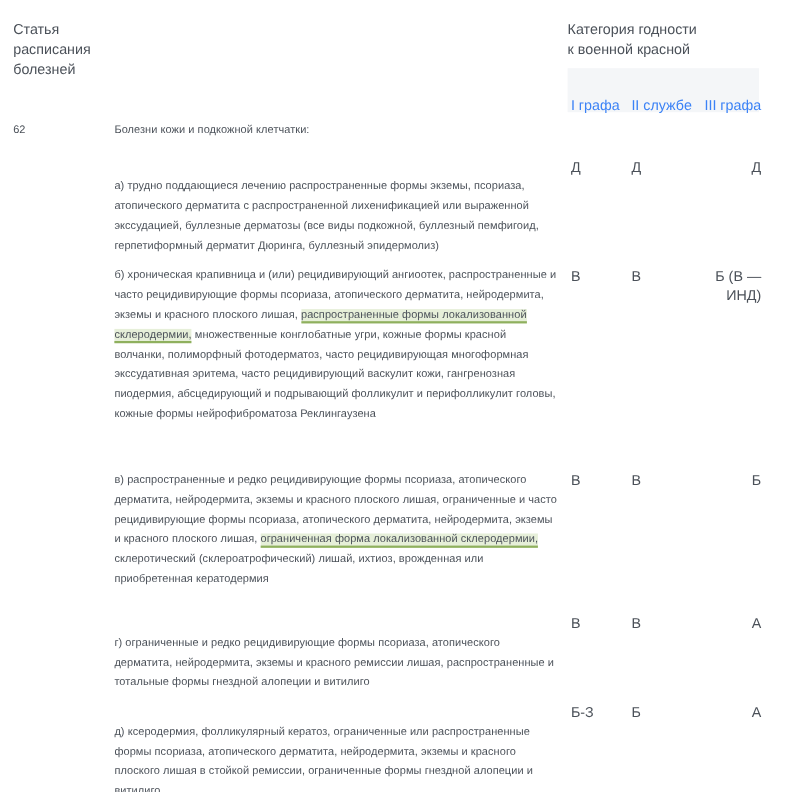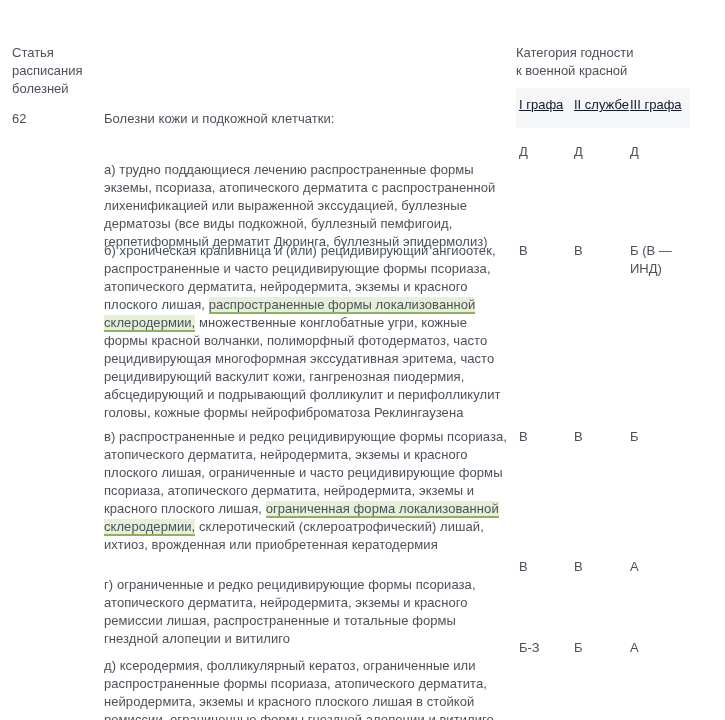--- a/index.html
+++ b/index.html
@@ -50,68 +50,66 @@
     width: 197px;
   }
   .cat {
     position: absolute;
     top: 0;
     width: 52px;
     text-align: left;
   }
   .cat.c1 { left: 3px; }
   .cat.c2 { left: 58px; }
-  .cat.c3 { left: 114px; width: 62px; }
+  .cat.c3 { left: 114px; width: 62px; text-align: right; }
 
   
   .t {
-    font-size: 13px;
+    font-size: 10px;
     line-height: 18px;
     letter-spacing: 0.005em;
     color: #4b5159;
     white-space: pre-line;
   }
   .head-text {
     font-size: 13px;
     line-height: 18px;
     color: #4b5159;
     white-space: pre-line;
   }
 
   
   .header {
     position: absolute;
     left: 0;
     top: 18px;
     width: 725px;
     height: 86px;
-    margin-top: 26px;
   }
   .graph-band {
     position: absolute;
     left: 516px;
     top: 44px;
     width: 174px;
     height: 40px;
     background: #f4f6f8;
   }
   .graph-labels {
     position: absolute;
     left: 516px;
     top: 44px;
     width: 174px;
     height: 40px;
   }
   .graph-labels .cat {
-    top: 8px;
+    top: 25px;
     font-size: 13px;
     line-height: 18px;
-    color: #0f172a;
+    color: #3b82f6;
     white-space: nowrap;
-    text-decoration: underline;
   }
   .graph-labels .cat.c1 { left: 3px; }
   .graph-labels .cat.c2 { left: 58px; }
   .graph-labels .cat.c3 { left: 114px; }
 
   
   .hl {
     background: #e6efd9;
     border-bottom: 2px solid #8fb05e;
     box-decoration-break: clone;

